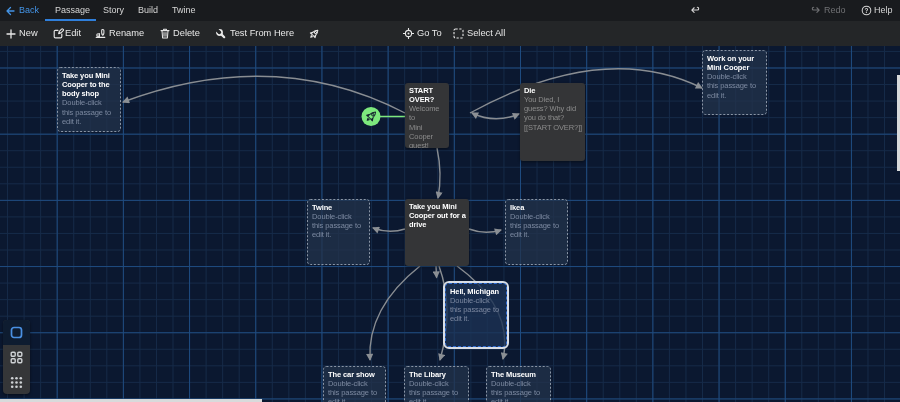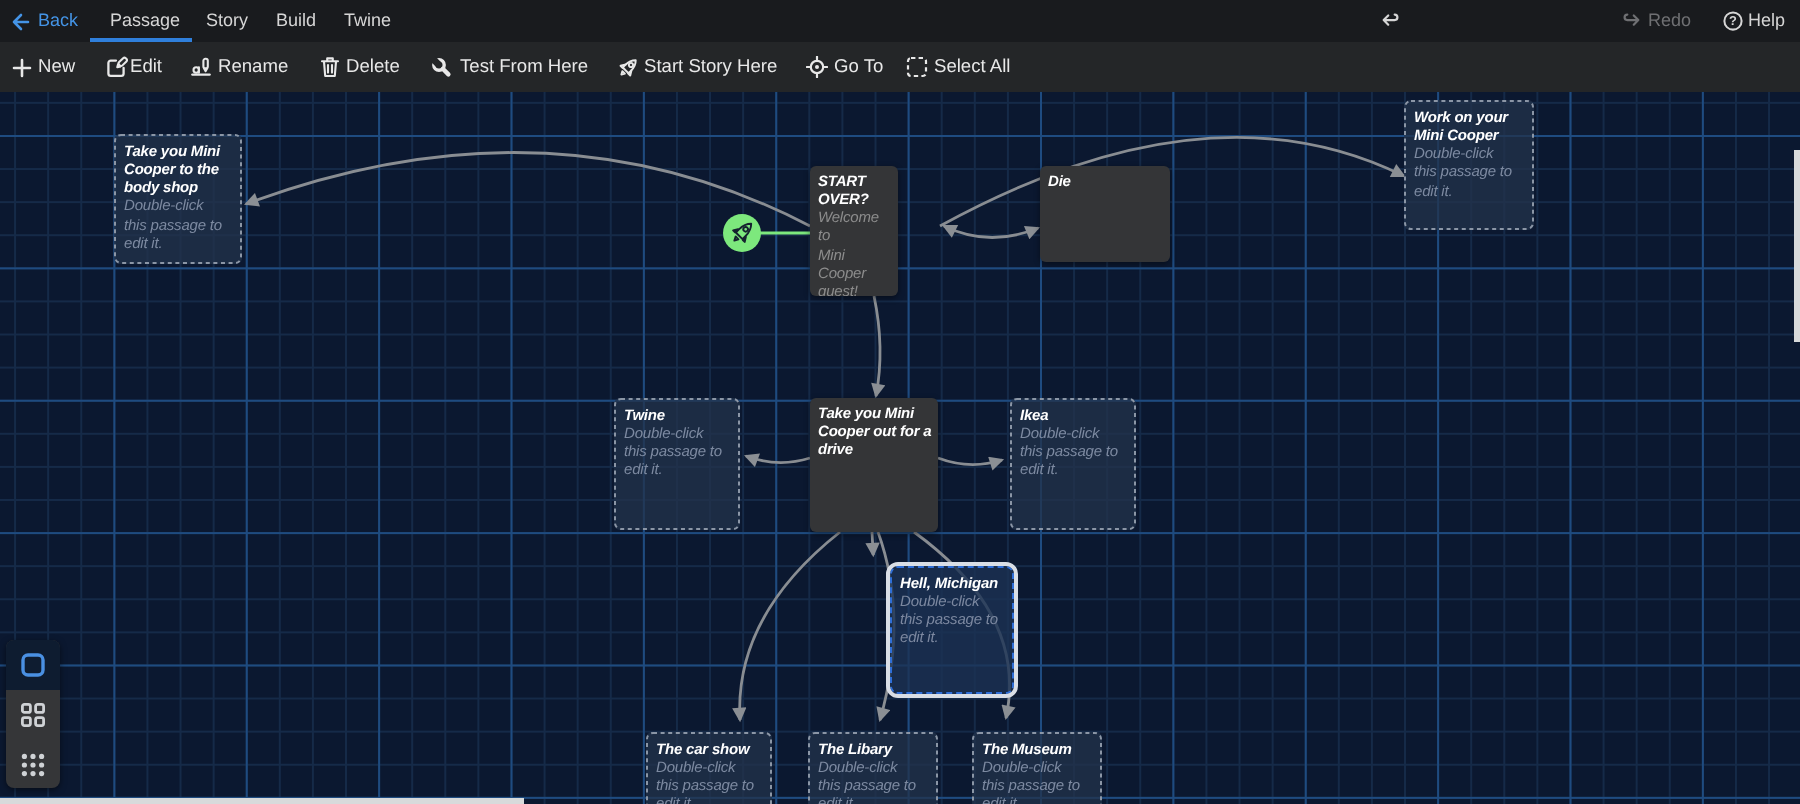--- a/index.html
+++ b/index.html
@@ -16,21 +16,21 @@
   background-color:#0b1830;
   background-image:
     linear-gradient(90deg, #1e4b80 1px, transparent 1px),
     linear-gradient(#1e4b80 1px, transparent 1px),
     linear-gradient(90deg, #152a48 1px, transparent 1px),
     linear-gradient(#152a48 1px, transparent 1px);
   background-size: 66.2px 66.2px, 66.2px 66.2px, 16.55px 16.55px, 16.55px 16.55px;
   background-position: 56.7px 0, 0 21.5px, 7.05px 0, 0 4.95px;
 }
 #arrows { position:absolute; left:0; top:0; }
-.node { position:absolute; border-radius:3px; padding:2.5px 3px 2px 4px; font-size:7.5px; letter-spacing:-0.1px; line-height:9.3px; overflow:hidden;font-style:italic; }
+.node { position:absolute; border-radius:3px; padding:2.5px 3px 2px 4px; font-size:7.5px; letter-spacing:-0.1px; line-height:9.3px; overflow:hidden; }
 .node .t { color:#ffffff; font-weight:bold; }
 .empty { background:rgba(35,51,75,0.74); border:1px solid transparent; color:#7d8aa1; }
 .filled { background:#343537; color:#8c8c8c; box-shadow:0 1px 3px rgba(0,0,0,0.45); }
 .selected { background:rgba(28,50,84,0.8); border:1px dashed #2f6fd8; outline:2px solid #d9dee6; border-radius:4px; color:#7c88a0; }
 #zoompanel { position:absolute; left:3px; top:274px; width:27px; height:74px; background:#353638; border-radius:4px; box-shadow:0 1px 3px rgba(0,0,0,.5); }
 .zbtn { width:27px; height:25px; display:flex; align-items:center; justify-content:center; }
 #zb1 { background:#0e1c30; border-radius:4px 4px 0 0; height:25px; }
 #hscroll { position:absolute; left:0; top:399px; width:262px; height:3px; background:#d8dadb; }
 #vscroll { position:absolute; left:897px; top:75px; width:3px; height:96px; background:#d8dadb; }
 </style>
@@ -73,22 +73,23 @@
     <div>Double-click<br>this passage to<br>edit it.</div>
   </div>
   <div class="node empty" style="left:702px; top:4px; width:65px; height:65px;">
     <div class="t">Work on your<br>Mini Cooper</div>
     <div>Double-click<br>this passage to<br>edit it.</div>
   </div>
   <div class="node filled" style="left:405px; top:37px; width:44px; height:65px;">
     <div class="t">START OVER?</div>
     <div>Welcome to<br>Mini Cooper<br>quest! What will<br>you do first?<br>[[Work on your<br>Mini Cooper]]</div>
   </div>
-  <div class="node filled" style="left:520px; top:37px; width:65px; height:48px;">
+  <div class="node filled" style="left:520px; top:37px; width:65px; height:78px;">
     <div class="t">Die</div>
+    <div>You Died, I<br>guess? Why did<br>you do that?<br><span style="white-space:nowrap">[[START OVER?]]</span></div>
   </div>
   <div class="node empty" style="left:307px; top:153px; width:63px; height:66px;">
     <div class="t">Twine</div>
     <div>Double-click<br>this passage to<br>edit it.</div>
   </div>
   <div class="node filled" style="left:405px; top:153px; width:64px; height:67px;">
     <div class="t">Take you Mini<br><span style="white-space:nowrap">Cooper out for a</span><br>drive</div>
   </div>
   <div class="node empty" style="left:505px; top:153px; width:63px; height:66px;">
     <div class="t">Ikea</div>
@@ -230,21 +231,20 @@
     <svg class="ic" width="12" height="12" viewBox="0 0 12 12">
         <g transform="translate(6,6) rotate(45) translate(0,-0.7) scale(0.88)" stroke="#e8e8e8" stroke-width="1.1" fill="none" stroke-linecap="round" stroke-linejoin="round">
           <path d="M0,-5.4 C1.55,-3.9 2.3,-1.8 2.3,0.6 L2.3,2.7 L-2.3,2.7 L-2.3,0.6 C-2.3,-1.8 -1.55,-3.9 0,-5.4 z"></path>
           <path d="M-2.3,0.3 L-3.9,2.9 L-2.3,2.9"></path>
           <path d="M2.3,0.3 L3.9,2.9 L2.3,2.9"></path>
           <path d="M-1.0,4.3 L1.0,4.3 L0,6.1 z"></path>
           <circle cx="0" cy="-1.6" r="1.2"></circle>
         </g>
       </svg>
   </div>
-  <div class="b2item" style="left:322px;">Start Story Here</div>
   <div class="b2item" style="left:403px;">
     <svg class="ic" width="11" height="11" viewBox="0 0 11 11">
         <circle cx="5.5" cy="5.5" r="3.1" stroke="#e8e8e8" stroke-width="1.1" fill="none"></circle>
         <circle cx="5.5" cy="5.5" r="1" fill="#e8e8e8"></circle>
         <path d="M5.5,0.4 V1.8 M5.5,9.2 V10.6 M0.4,5.5 H1.8 M9.2,5.5 H10.6" stroke="#e8e8e8" stroke-width="1.1" stroke-linecap="round"></path>
       </svg>
   </div>
   <div class="b2item" style="left:417px;">Go To</div>
   <div class="b2item" style="left:453px;">
     <svg class="ic" width="11" height="11" viewBox="0 0 11 11">

